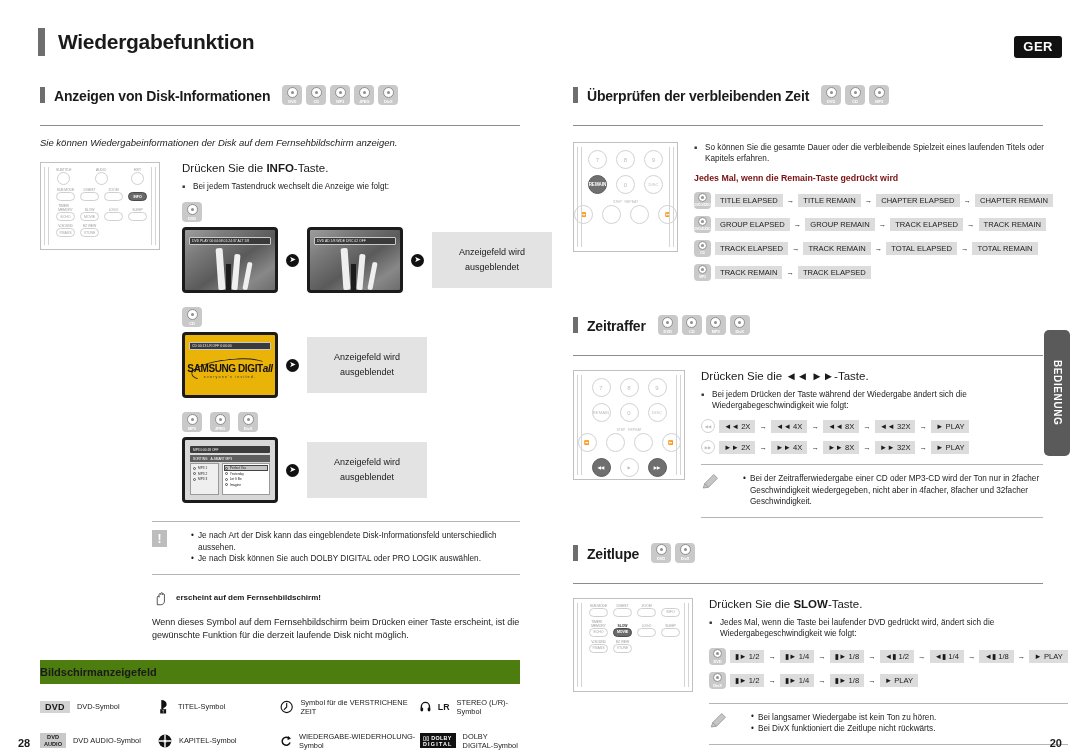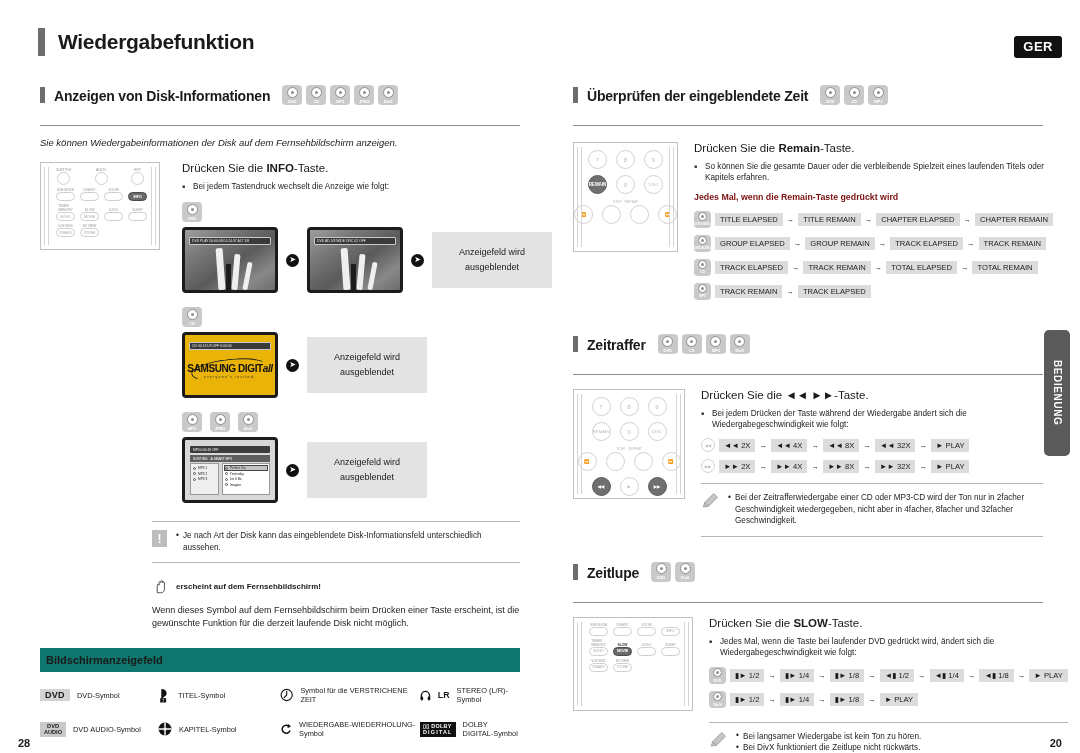--- a/index.html
+++ b/index.html
@@ -141,36 +141,36 @@
   }
 
   
   .caption-box {
     background: #e3e3e3; padding: 13px 16px; font-size: 9px; text-align: center;
     line-height: 15px; color: #1a1a1a; min-width: 120px;
   }
 
   
   .note { border-top: 1px solid #b5b5b5; border-bottom: 1px solid #b5b5b5; padding: 8px 0 9px;
-          display: flex; gap: 9px; align-items: flex-start; }
+          display: flex; gap: 24px; align-items: flex-start; }
   .note-ico-excl {
     width: 15px; height: 17px; background: #bdbdbd; color: #fff; font-weight: bold;
     display: flex; align-items: center; justify-content: center; font-size: 12px; flex: 0 0 auto;
   }
   .note-ico-pencil { width: 18px; height: 18px; flex: 0 0 auto; }
   .note-lines { font-size: 8.2px; line-height: 11.5px; color: #1d1d1d; }
   .note-lines div { padding-left: 7px; position: relative; }
   .note-lines div::before { content: "\2022"; position: absolute; left: 0; top: -0.5px; }
 
   .hand-row { display: flex; align-items: center; gap: 6px; margin-top: 14px; }
   .hand-txt { font-size: 8px; font-weight: bold; }
   .para { font-size: 9px; line-height: 13px; margin-top: 9px; color: #1d1d1d; }
 
   
-  .legend-head { background: #0f766e; padding: 6px 6px; font-size: 11px; font-weight: bold; }
+  .legend-head { background: #4d7c0f; padding: 6px 0; font-size: 11px; font-weight: bold; }
   .legend-grid { display: grid; grid-template-columns: 118px 122px 140px 1fr; margin-top: 14px; row-gap: 16px; }
   .leg-cell { display: flex; align-items: center; gap: 7px; font-size: 7.4px; color: #1a1a1a; }
   .leg-cell .big { font-size: 8.8px; }
   .tag-dvd { background: #d3d3d3; font-size: 9px; font-weight: bold; padding: 1px 5px; letter-spacing: 0.3px; }
   .tag-2l { background: #c9c9c9; font-size: 5.6px; font-weight: bold; padding: 1px 4px; text-align: center; line-height: 6.5px; }
 
   
   .chip-row { display: flex; align-items: center; gap: 4px; margin-bottom: 7px; flex-wrap: nowrap; text-align: center; }
   .chip { background: #dcdcdc; font-size: 7.6px; padding: 2px 5px; white-space: nowrap; }
   .arr { font-size: 7.5px; color: #333; }
@@ -424,20 +424,21 @@
             </div>
           </div>
         </div>
       </div>
     </div>
 
     <div class="note" style="margin:18px 0 0 112px; width:368px;">
       <div class="note-ico-excl">!</div>
       <div class="note-lines">
         <div>Je nach Art der Disk kann das eingeblendete Disk-Informationsfeld unterschiedlich aussehen.</div>
+        <div>Je nach Disk können Sie auch DOLBY DIGITAL oder PRO LOGIK auswählen.</div>
       </div>
     </div>
 
     <div style="margin-left:112px; width:368px;">
       <div class="hand-row">
         <svg class="note-ico-pencil" viewBox="0 0 24 24">
           <path d="M7 21V11c0-.8.5-1.4 1.2-1.4s1.2.6 1.2 1.4V7.4c0-.8.5-1.4 1.2-1.4s1.2.6 1.2 1.4V6.2c0-.8.5-1.4 1.2-1.4s1.2.6 1.2 1.4v1.6c0-.8.5-1.4 1.2-1.4s1.2.6 1.2 1.4V16c0 3-2 5-5 5H7z" fill="none" stroke="#333" stroke-width="1.1"></path>
         </svg>
         <div class="hand-txt">erscheint auf dem Fernsehbildschirm!</div>
       </div>
@@ -532,21 +533,21 @@
         </div>
 
       </div>
     </div>
   </div>
 
   <div class="col col-right">
 
     <div class="sec-head">
       <div class="sec-bar"></div>
-      <div class="sec-title">Überprüfen der eingeblendete Zeit</div>
+      <div class="sec-title">Überprüfen der verbleibenden Zeit</div>
       <div class="sec-icons">
         <div class="disc">
             <div class="ring"></div>
             <div class="lbl">DVD</div>
           </div>
         <div class="disc">
             <div class="ring"></div>
             <div class="lbl">CD</div>
           </div>
         <div class="disc">
@@ -573,23 +574,20 @@
         <div class="kp-cap"><span>STEP</span> &nbsp; <span>REPEAT</span></div>
         <div class="kp-row">
           <div class="key tiny">⏪</div>
           <div class="key"></div>
           <div class="key"></div>
           <div class="key tiny">⏩</div>
         </div>
       </div>
 
       <div style="margin-left:16px; flex:1;">
-        <div class="instr-head">
-          <span>Drücken Sie die </span><b>Remain</b><span>-Taste.</span>
-        </div>
         <div class="bullet">So können Sie die gesamte Dauer oder die verbleibende Spielzeit eines laufenden Titels oder Kapitels erfahren.</div>
         <div class="sub-bold red">Jedes Mal, wenn die Remain-Taste gedrückt wird</div>
 
         <div style="margin-top:9px;">
           <div class="chip-row">
             <div class="disc sm">
                 <div class="ring"></div>
                 <div class="lbl" style="font-size:3px;">DVD-VIDEO</div>
               </div>
             <span class="chip">TITLE ELAPSED</span>

